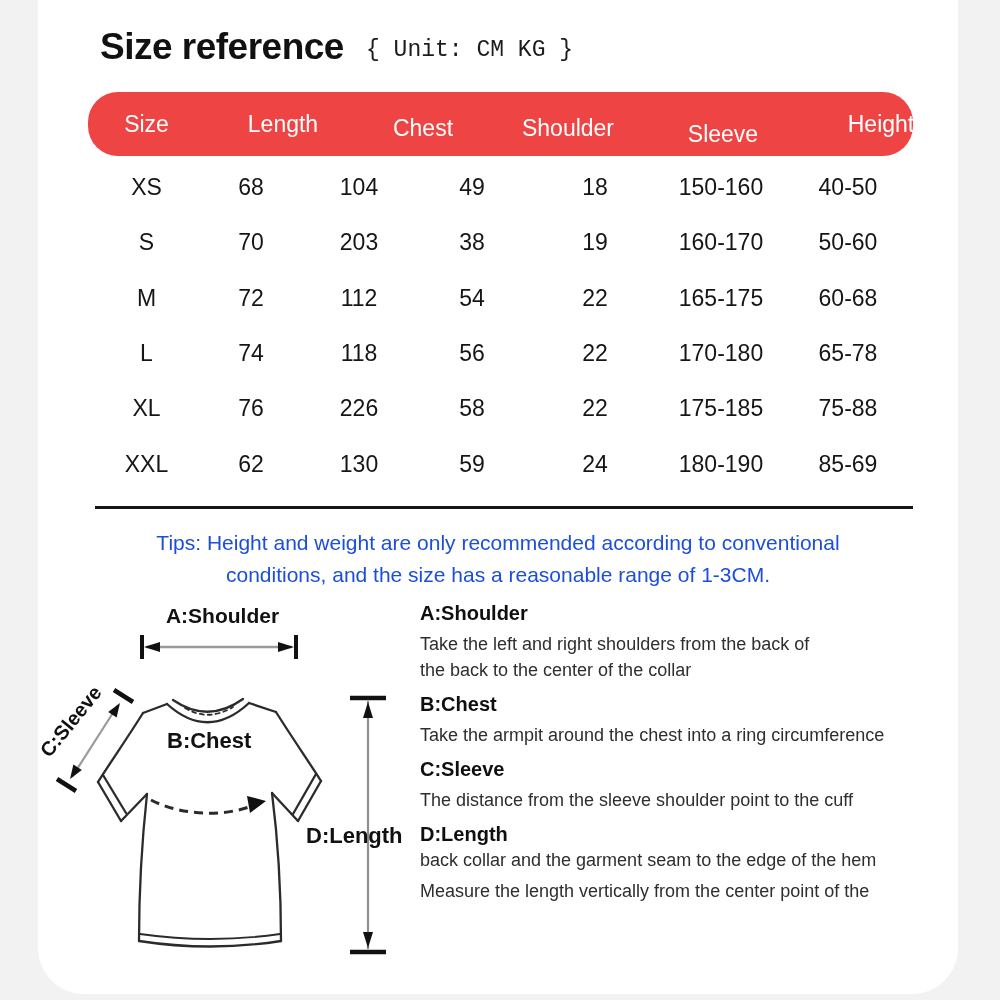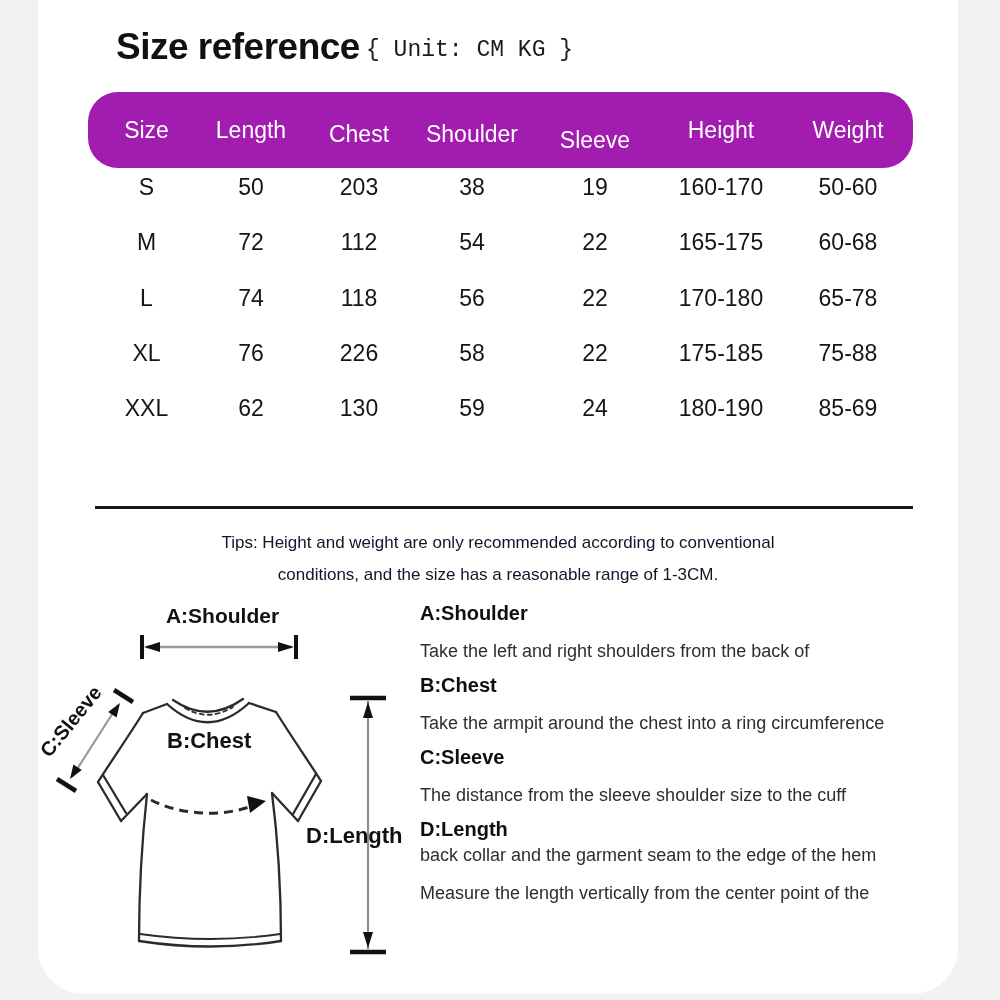--- a/index.html
+++ b/index.html
@@ -8,58 +8,58 @@
     background:#f2f2f2;
     font-family:"Liberation Sans","DejaVu Sans",sans-serif;
     color:#1a1a1a;
   }
   .abs{position:absolute;}
   .card{
     position:absolute;left:38px;top:0;width:920px;height:994px;
     background:#ffffff;border-radius:0 0 46px 46px;
   }
   
-  .title{left:116px;top:26px;font-size:37px;font-weight:bold;letter-spacing:-0.5px;color:#111;}
+  .title{left:100px;top:26px;font-size:37px;font-weight:bold;letter-spacing:-0.5px;color:#111;}
   .unit-note{left:366px;top:37px;font-size:23px;color:#1c1c1c;font-family:Liberation Mono, monospace;}
   
   .thead{
-    left:88px;top:92px;width:825px;height:76px;background:#a21caf;border-radius:30px;
+    left:88px;top:92px;width:825px;height:64px;background:#ef4444;border-radius:30px;
     display:grid;grid-template-columns:101px 108px 108px 118px 128px 124px 130px;
     align-items:center;padding-left:8px;box-sizing:border-box;
-    color:#ffffff;font-size:23px;
+    color:#ffffff;font-size:23px;gap:32px;
   }
   .thead span{text-align:center;}
   .thead span:nth-child(3){transform:translateY(4px);}
   .thead span:nth-child(4){transform:translateY(4px);}
   .thead span:nth-child(5){transform:translateY(-3px);margin-top:27px;}
   .tbody{left:88px;top:160px;width:825px;}
   .trow{
     display:grid;grid-template-columns:101px 108px 108px 118px 128px 124px 130px;
     height:55.3px;align-items:center;padding-left:8px;box-sizing:border-box;
     font-size:23px;color:#151515;
   }
   .trow span{text-align:center;}
   .table-line{left:95px;top:506px;width:818px;height:3px;background:#161616;}
   
-  .tips{left:38px;top:527px;width:920px;text-align:center;font-size:17px;line-height:32px;color:#0f172a;}
+  .tips{left:38px;top:527px;width:920px;text-align:center;font-size:21px;line-height:32px;color:#1d4ed8;}
   
   .diagram-svg{left:20px;top:590px;}
   .dlabel{font-weight:bold;color:#111;}
   .lbl-shoulder{left:150px;top:604px;width:145px;text-align:center;font-size:21px;}
   .lbl-sleeve{left:14px;top:710px;width:114px;text-align:center;font-size:20px;
               transform:rotate(-51deg);transform-origin:center;}
   .lbl-chest{left:167px;top:728px;font-size:22px;}
   .lbl-length{left:306px;top:823px;font-size:22px;}
   
   .guide{left:420px;top:600px;width:545px;}
   .guide-item{margin:0;}
   .guide-item + .guide-item{margin-top:8px;}
   .guide-head{font-size:20px;font-weight:bold;line-height:26px;color:#0f0f0f;}
   .guide-line{font-size:18px;line-height:26px;color:#2e2e2e;white-space:nowrap;}
-  .guide-line.first{margin-top:12px;}
+  .guide-line.first{margin-top:5px;}
 </style>
 </head>
 <body>
 
 <div class="card"></div>
 
 <div class="abs title">Size reference</div>
 <div class="abs unit-note">{ Unit: CM KG }</div>
 
 <div class="abs thead">
@@ -67,22 +67,31 @@
   <span>Length</span>
   <span>Chest</span>
   <span>Shoulder</span>
   <span>Sleeve</span>
   <span>Height</span>
   <span>Weight</span>
 </div>
 
 <div class="abs tbody">
   <div class="trow">
+    <span>XS</span>
+    <span>68</span>
+    <span>104</span>
+    <span>49</span>
+    <span>18</span>
+    <span>150-160</span>
+    <span>40-50</span>
+  </div>
+  <div class="trow">
     <span>S</span>
-    <span>50</span>
+    <span>70</span>
     <span>203</span>
     <span>38</span>
     <span>19</span>
     <span>160-170</span>
     <span>50-60</span>
   </div>
   <div class="trow">
     <span>M</span>
     <span>72</span>
     <span>112</span>
@@ -186,27 +195,28 @@
 
 <div class="abs dlabel lbl-shoulder">A:Shoulder</div>
 <div class="abs dlabel lbl-sleeve">C:Sleeve</div>
 <div class="abs dlabel lbl-chest">B:Chest</div>
 <div class="abs dlabel lbl-length">D:Length</div>
 
 <div class="abs guide">
   <div class="guide-item">
     <div class="guide-head">A:Shoulder</div>
     <div class="guide-line first">Take the left and right shoulders from the back of</div>
+    <div class="guide-line">the back to the center of the collar</div>
   </div>
   <div class="guide-item">
     <div class="guide-head">B:Chest</div>
     <div class="guide-line first">Take the armpit around the chest into a ring circumference</div>
   </div>
   <div class="guide-item">
     <div class="guide-head">C:Sleeve</div>
-    <div class="guide-line first">The distance from the sleeve shoulder size to the cuff</div>
+    <div class="guide-line first">The distance from the sleeve shoulder point to the cuff</div>
   </div>
   <div class="guide-item">
     <div class="guide-head">D:Length</div>
     <div class="guide-line">back collar and the garment seam to the edge of the hem</div>
     <div class="guide-line first">Measure the length vertically from the center point of the</div>
   </div>
 </div>
 
 </body></html>

